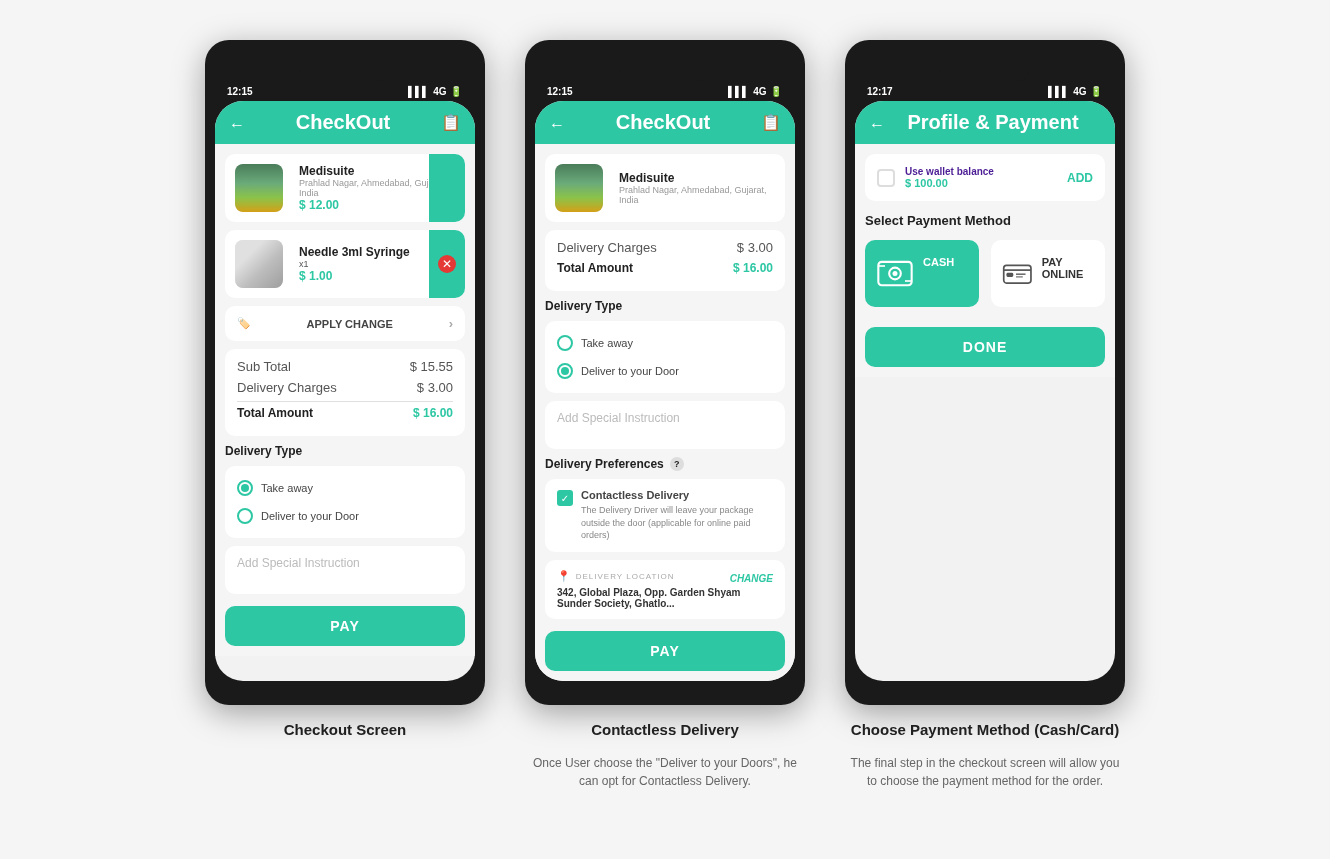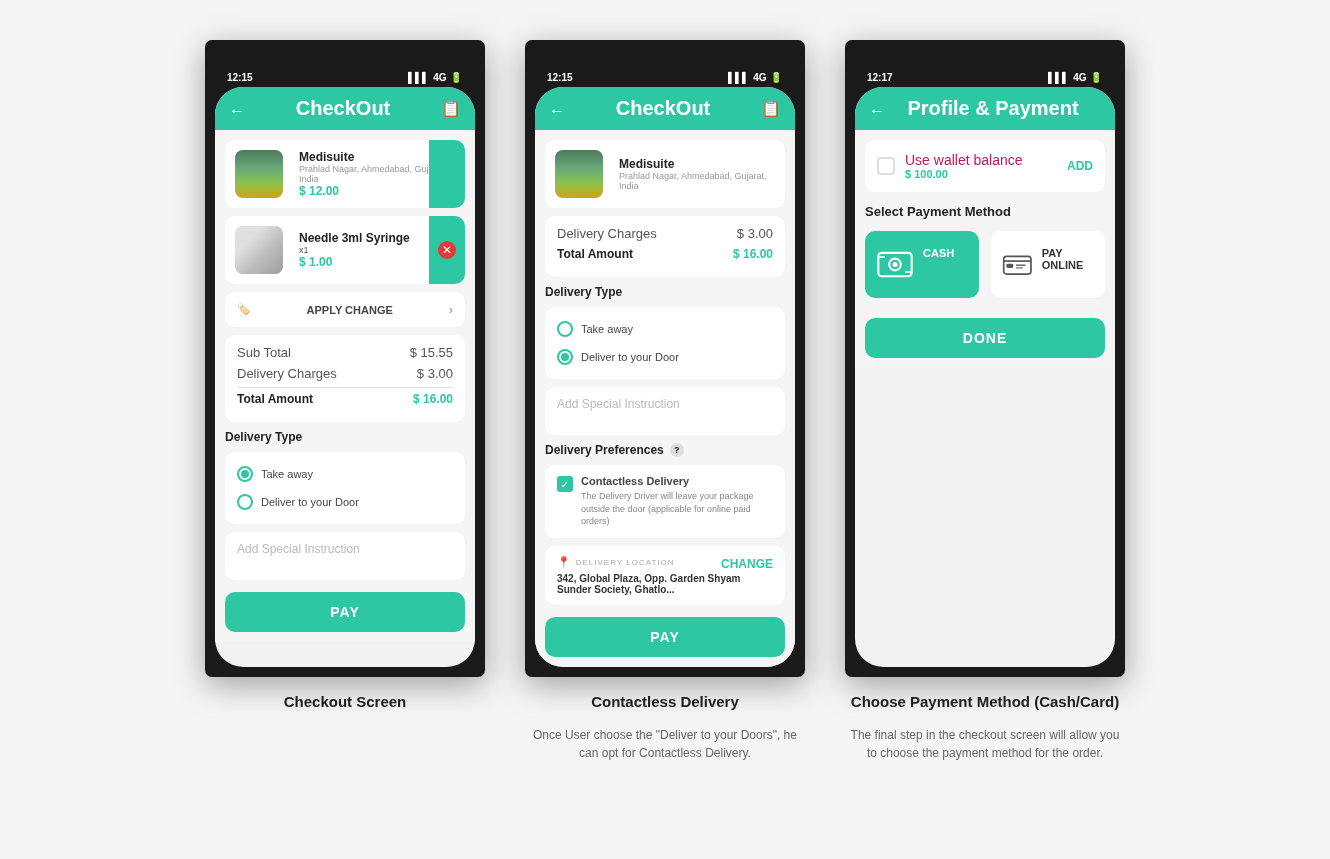--- a/index.html
+++ b/index.html
@@ -21,22 +21,22 @@
     .phone-col {
       display: flex;
       flex-direction: column;
       align-items: center;
       gap: 16px;
       max-width: 320px;
     }
     .phone-frame {
       width: 280px;
       background: #1a1a1a;
-      border-radius: 7px;
-      padding: 10px 10px;
+      border-radius: 24px;
+      padding: 24px 10px;
       box-shadow: 0 8px 32px rgba(0,0,0,0.35);
       position: relative;
     }
     .phone-notch {
       width: 90px;
       height: 18px;
       background: #1a1a1a;
       border-radius: 0 0 14px 14px;
       margin: 0 auto 4px;
       position: relative;
@@ -257,40 +257,40 @@
       font-size: 8px;
       color: #aaa;
       letter-spacing: 1px;
       display: flex;
       align-items: center;
       gap: 4px;
       margin-bottom: 4px;
     }
     .loc-icon { color: #2dc7a4; font-size: 11px; }
     .location-addr { font-size: 10px; font-weight: 600; color: #333; }
-    .change-btn { color: #2dc7a4; font-size: 12px; font-weight: 700; cursor: pointer; }
+    .change-btn { color: #2dc7a4; font-size: 10px; font-weight: 700; cursor: pointer; font-style: italic; }
     .loc-header { display: flex; justify-content: space-between; align-items: center; }
     
     .wallet-card {
       background: white;
       border-radius: 10px;
       padding: 12px;
       margin-bottom: 12px;
       display: flex;
       align-items: center;
       gap: 10px;
     }
     .wallet-checkbox {
       width: 18px; height: 18px;
       border: 2px solid #ddd;
       border-radius: 4px;
       flex-shrink: 0;
     }
     .wallet-info { flex: 1; }
-    .wallet-label { font-size: 14px; font-weight: 400; color: #be185d; }
+    .wallet-label { font-size: 10px; font-weight: 700; color: #4c1d95; }
     .wallet-amount { font-size: 11px; color: #2dc7a4; font-weight: 600; }
     .add-btn { color: #2dc7a4; font-size: 12px; font-weight: 700; cursor: pointer; }
     .payment-section-title {
       font-size: 13px; font-weight: 700; color: #222; margin-bottom: 12px;
     }
     .payment-methods {
       display: flex;
       gap: 12px;
       margin-bottom: 16px;
     }

